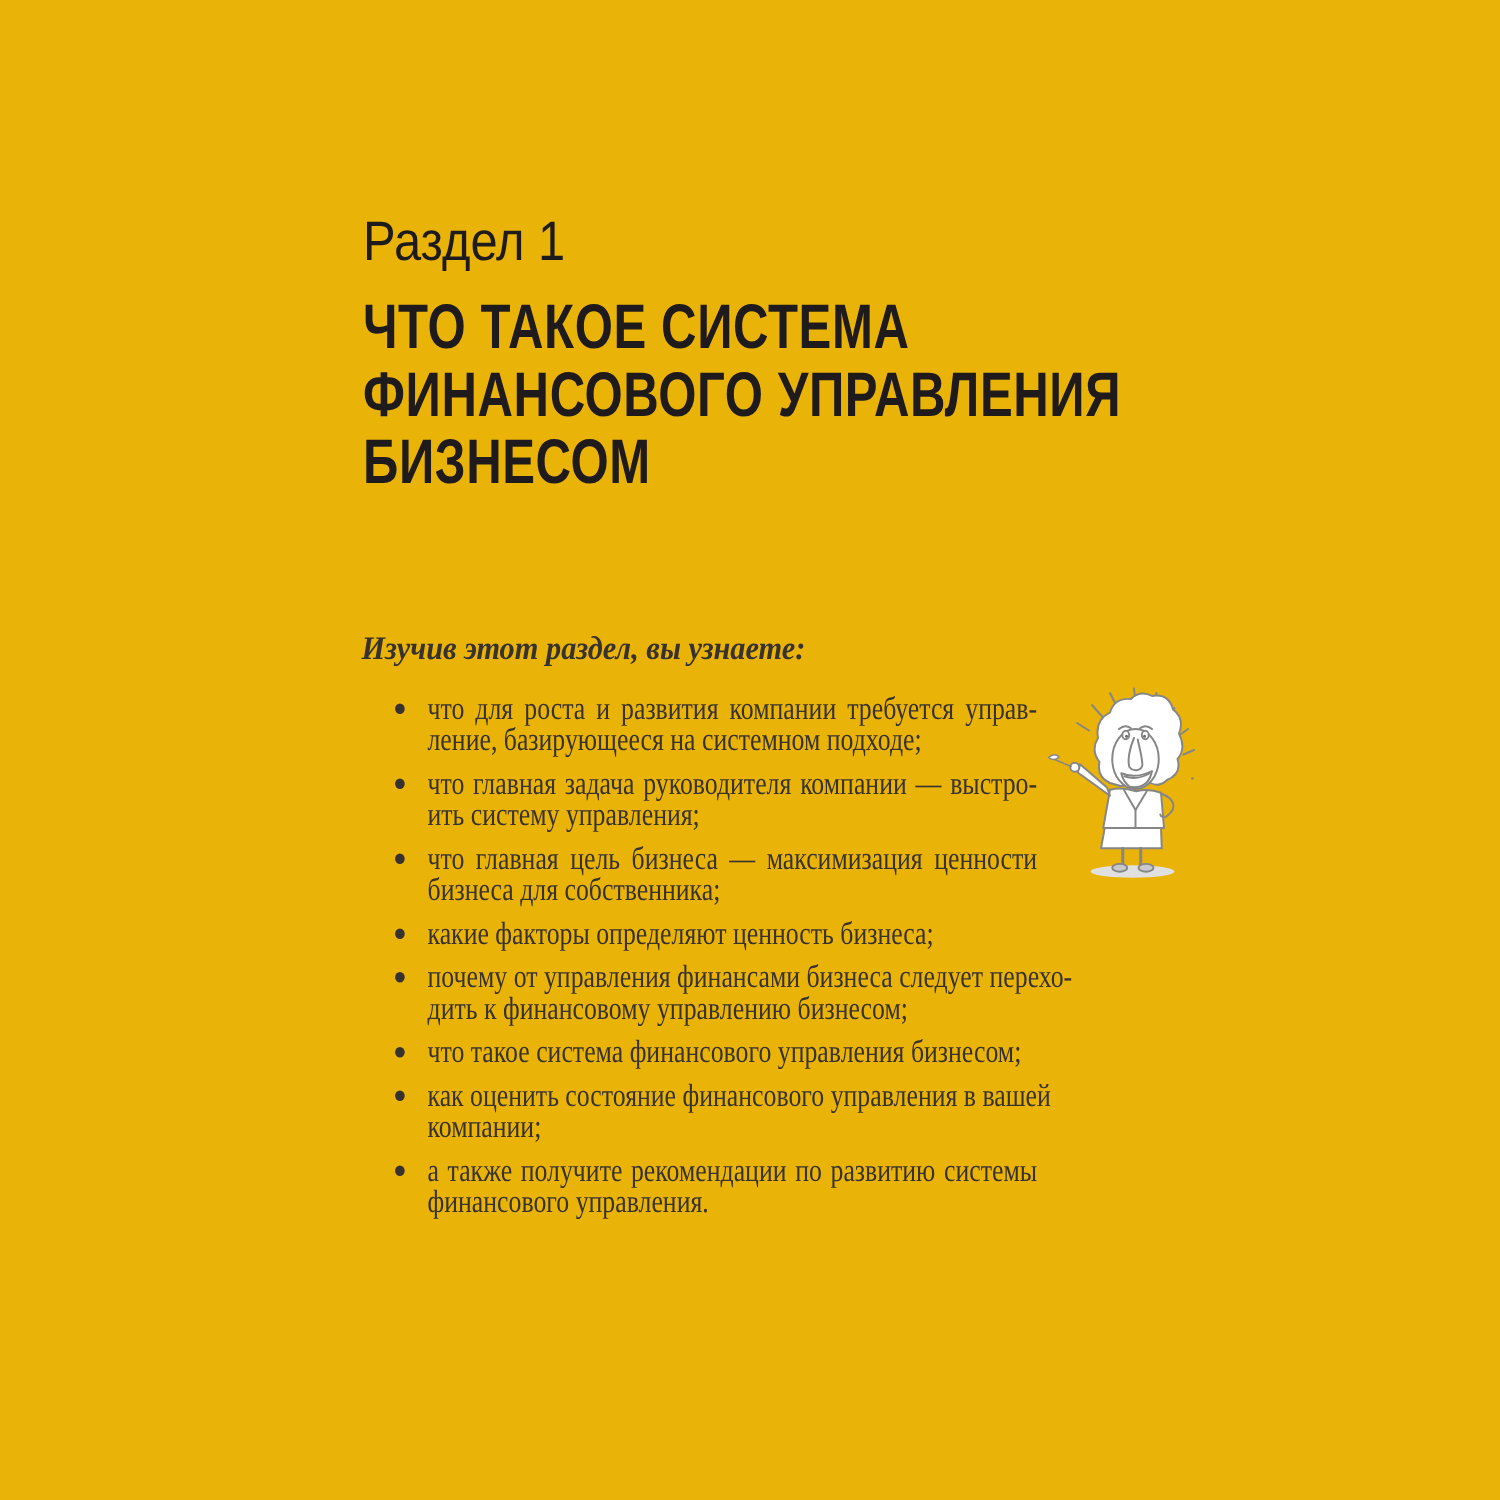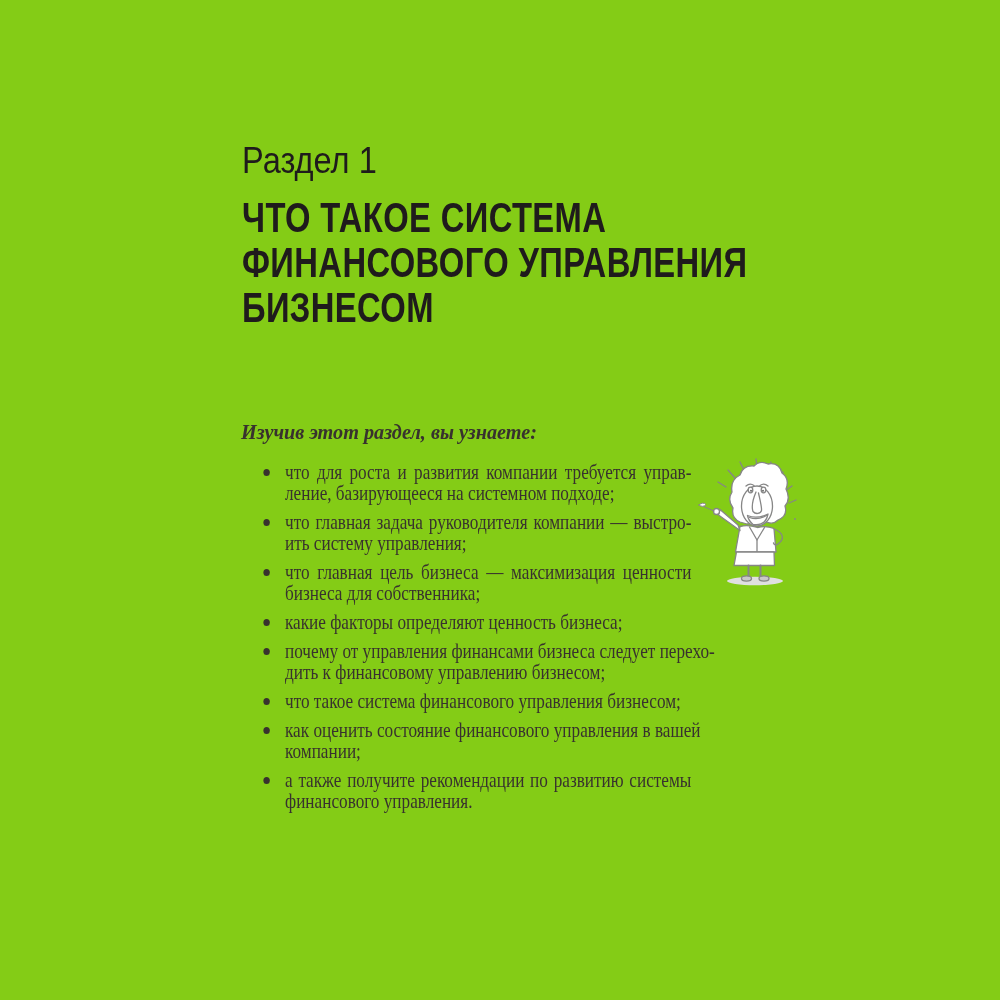--- a/index.html
+++ b/index.html
@@ -3,21 +3,21 @@
 <meta charset="utf-8">
 <style>
   :root{
     --title:#1f1b1c;
     --body:#38322e;
     --figure_stroke:#868686;
     --figure_shadow:#e0e0e0;
   }
   html,body{margin:0;padding:0;background:#fff;}
   .page{
-    position:relative;width:1000px;height:1000px;background:#84cc16;
+    position:relative;width:1000px;height:1000px;background:#eab308;
     overflow:hidden;font-family:"Liberation Serif",serif;
   }
   .kicker{
     position:absolute;left:242px;top:140px;
     font-family:"Liberation Sans",sans-serif;
     font-size:37px;line-height:42px;font-weight:400;color:var(--title);
     transform:scaleX(0.88);transform-origin:0 0;white-space:nowrap;
   }
   .title{
     position:absolute;left:242px;top:195px;margin:0;

